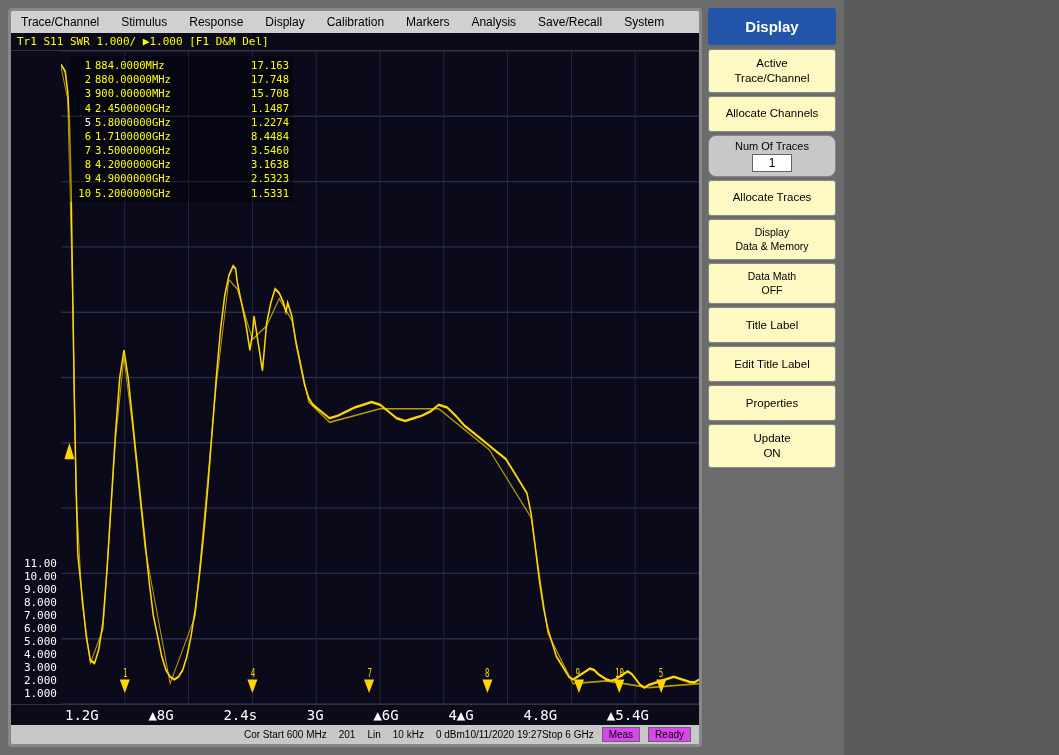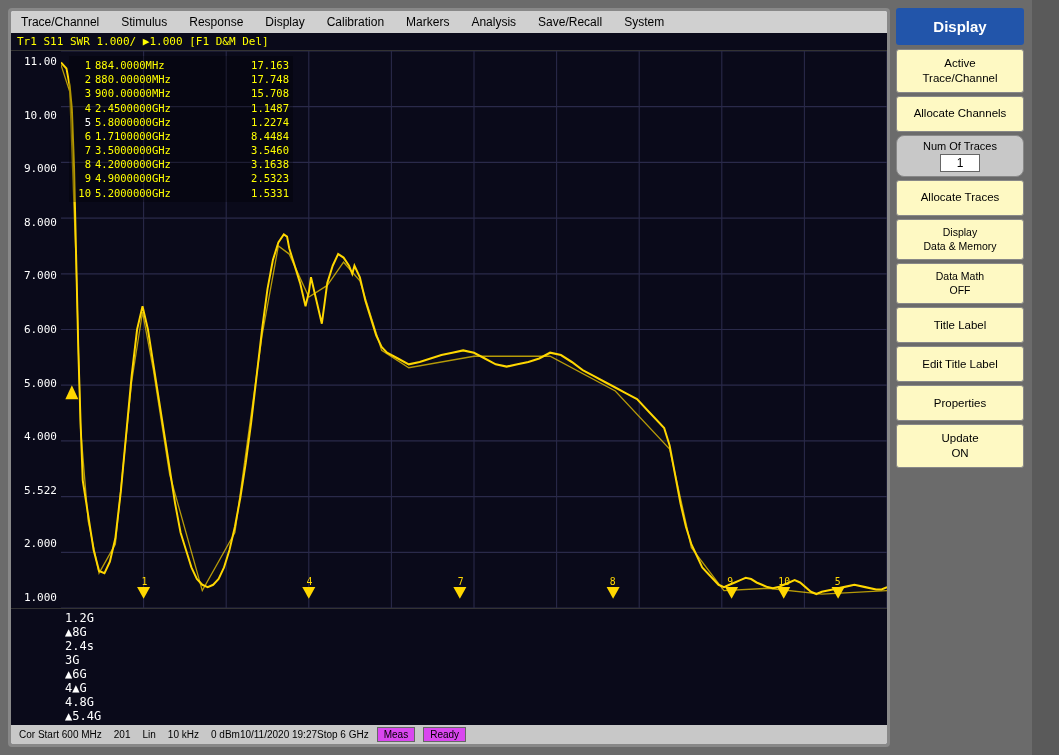--- a/index.html
+++ b/index.html
@@ -7,21 +7,21 @@
       width: 1059px;
       height: 755px;
       background: #5a5a5a;
       display: flex;
       font-family: Arial, sans-serif;
       overflow: hidden;
     }
 
     
     .instrument-body {
-      width: 1032px;
+      width: 844px;
       height: 755px;
       background: #6b6b6b;
       display: flex;
       flex-direction: column;
       padding: 8px;
     }
 
     
     .screen-area {
       display: flex;
@@ -82,21 +82,21 @@
     .chart-container {
       flex: 1;
       position: relative;
       display: flex;
     }
 
     
     .y-axis {
       display: flex;
       flex-direction: column;
-      justify-content: space-between;
+      justify-content: flex-end;
       padding: 4px 4px;
       width: 50px;
       color: #fff;
       font-size: 11px;
       font-family: monospace;
       text-align: right;
     }
 
     
     .chart-svg {
@@ -124,33 +124,32 @@
 
     .marker-num { width: 18px; text-align: right; }
     .marker-freq { width: 130px; }
     .marker-val { width: 60px; text-align: right; }
 
     
     .x-axis {
       background: #0a0a1a;
       color: #fff;
       font-family: monospace;
-      font-size: 12px;
+      font-size: 14px;
       display: flex;
       justify-content: space-between;
       padding: 2px 50px 2px 54px;
       border-top: 1px solid #333;
-      flex-direction: column;
     }
 
     
     .status-bar {
       background: #c8c8c8;
       display: flex;
-      justify-content: flex-start;
+      justify-content: flex-end;
       align-items: center;
       padding: 2px 8px;
       font-size: 10px;
       min-height: 18px;
     }
     .status-left { display: flex; gap: 12px; color: #000; }
     .status-badge {
       background: #d946ef;
       padding: 1px 6px;
       font-size: 10px;
@@ -258,21 +257,21 @@
 
           <div class="y-axis">
             <span>11.00</span>
             <span>10.00</span>
             <span>9.000</span>
             <span>8.000</span>
             <span>7.000</span>
             <span>6.000</span>
             <span>5.000</span>
             <span>4.000</span>
-            <span>5.522</span>
+            <span>3.000</span>
             <span>2.000</span>
             <span>1.000</span>
           </div>
 
           <div class="chart-svg" style="position:relative; flex:1;">
             <svg width="100%" height="100%" viewBox="0 0 760 480" preserveAspectRatio="none">
 
               <rect width="760" height="480" fill="#0a0a1a"></rect>
 
               <line x1="0" y1="0" x2="760" y2="0" class="grid-line"></line>

